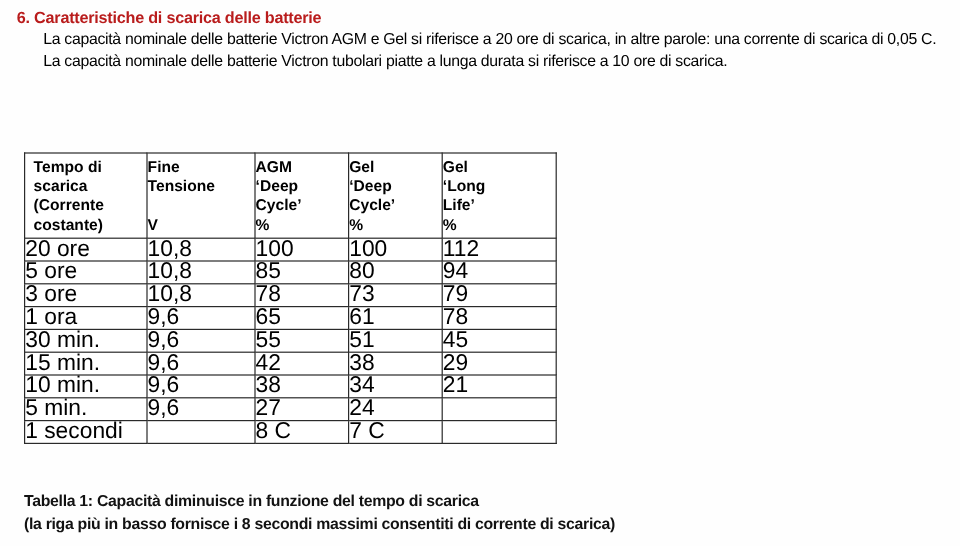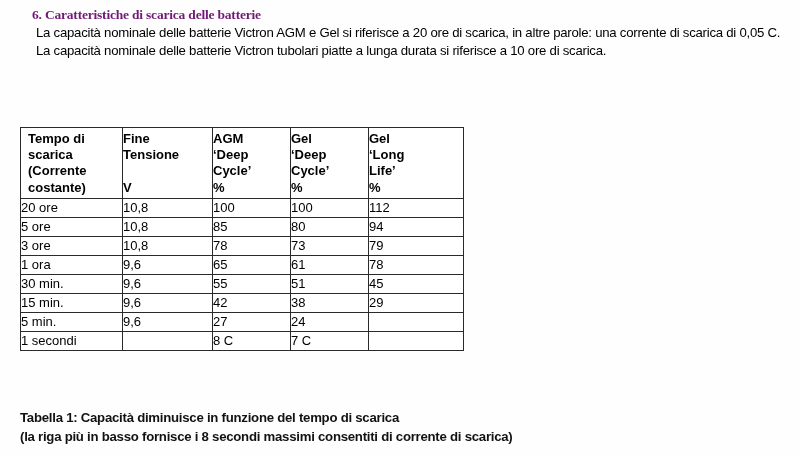--- a/index.html
+++ b/index.html
@@ -19,28 +19,27 @@
     position: relative;
     width: 800px;
     height: 455px;
     box-sizing: border-box;
     padding: 0;
   }
 
   
   .section-heading {
     position: absolute;
-    left: 32px;
+    left: 14px;
     top: 7px;
     font-size: 13.5px;
     font-weight: bold;
-    color: #701a75;
+    color: #b91c1c;
     letter-spacing: -0.2px;
     white-space: nowrap;
-    font-family: Liberation Serif, serif;
   }
 
   
   .intro {
     position: absolute;
     left: 36px;
     top: 24px;
     width: 770px;
     font-size: 13.2px;
     line-height: 18.4px;
@@ -80,21 +79,21 @@
     line-height: 16.2px;
     font-size: 13px;
   }
   table.capacity thead th.col-time {
     text-align: left;
     padding-left: 7px;
   }
   table.capacity tbody td {
     height: 18px;
     line-height: 18px;
-    font-size: 13px;
+    font-size: 19px;
     font-weight: normal;
   }
   table.capacity col.c0 { width: 102px; }
   table.capacity col.c1 { width: 90px; }
   table.capacity col.c2 { width: 78px; }
   table.capacity col.c3 { width: 78px; }
   table.capacity col.c4 { width: 95px; }
 
   .hdr-line { display: block; }
   .hdr-spacer { display: block; height: 16.2px; }
@@ -204,20 +203,27 @@
             <td>45</td>
           </tr>
           <tr>
             <td>15 min.</td>
             <td>9,6</td>
             <td>42</td>
             <td>38</td>
             <td>29</td>
           </tr>
           <tr>
+            <td>10 min.</td>
+            <td>9,6</td>
+            <td>38</td>
+            <td>34</td>
+            <td>21</td>
+          </tr>
+          <tr>
             <td>5 min.</td>
             <td>9,6</td>
             <td>27</td>
             <td>24</td>
             <td></td>
           </tr>
           <tr>
             <td>1 secondi</td>
             <td></td>
             <td>8 C</td>

